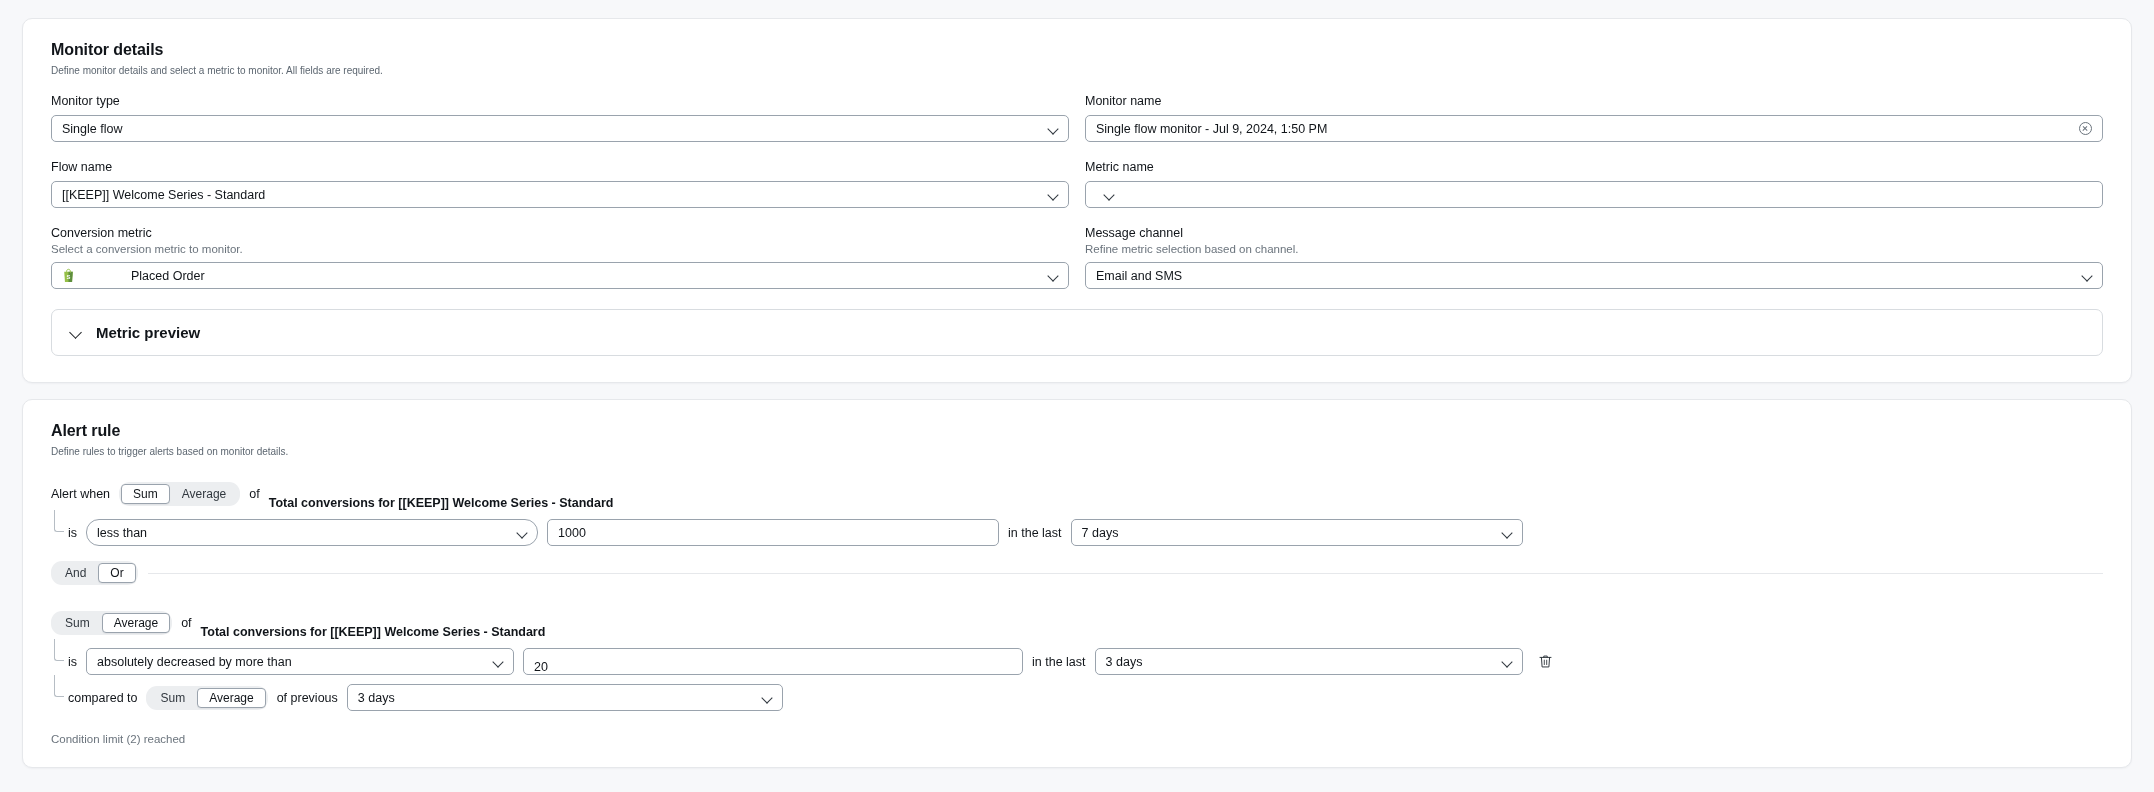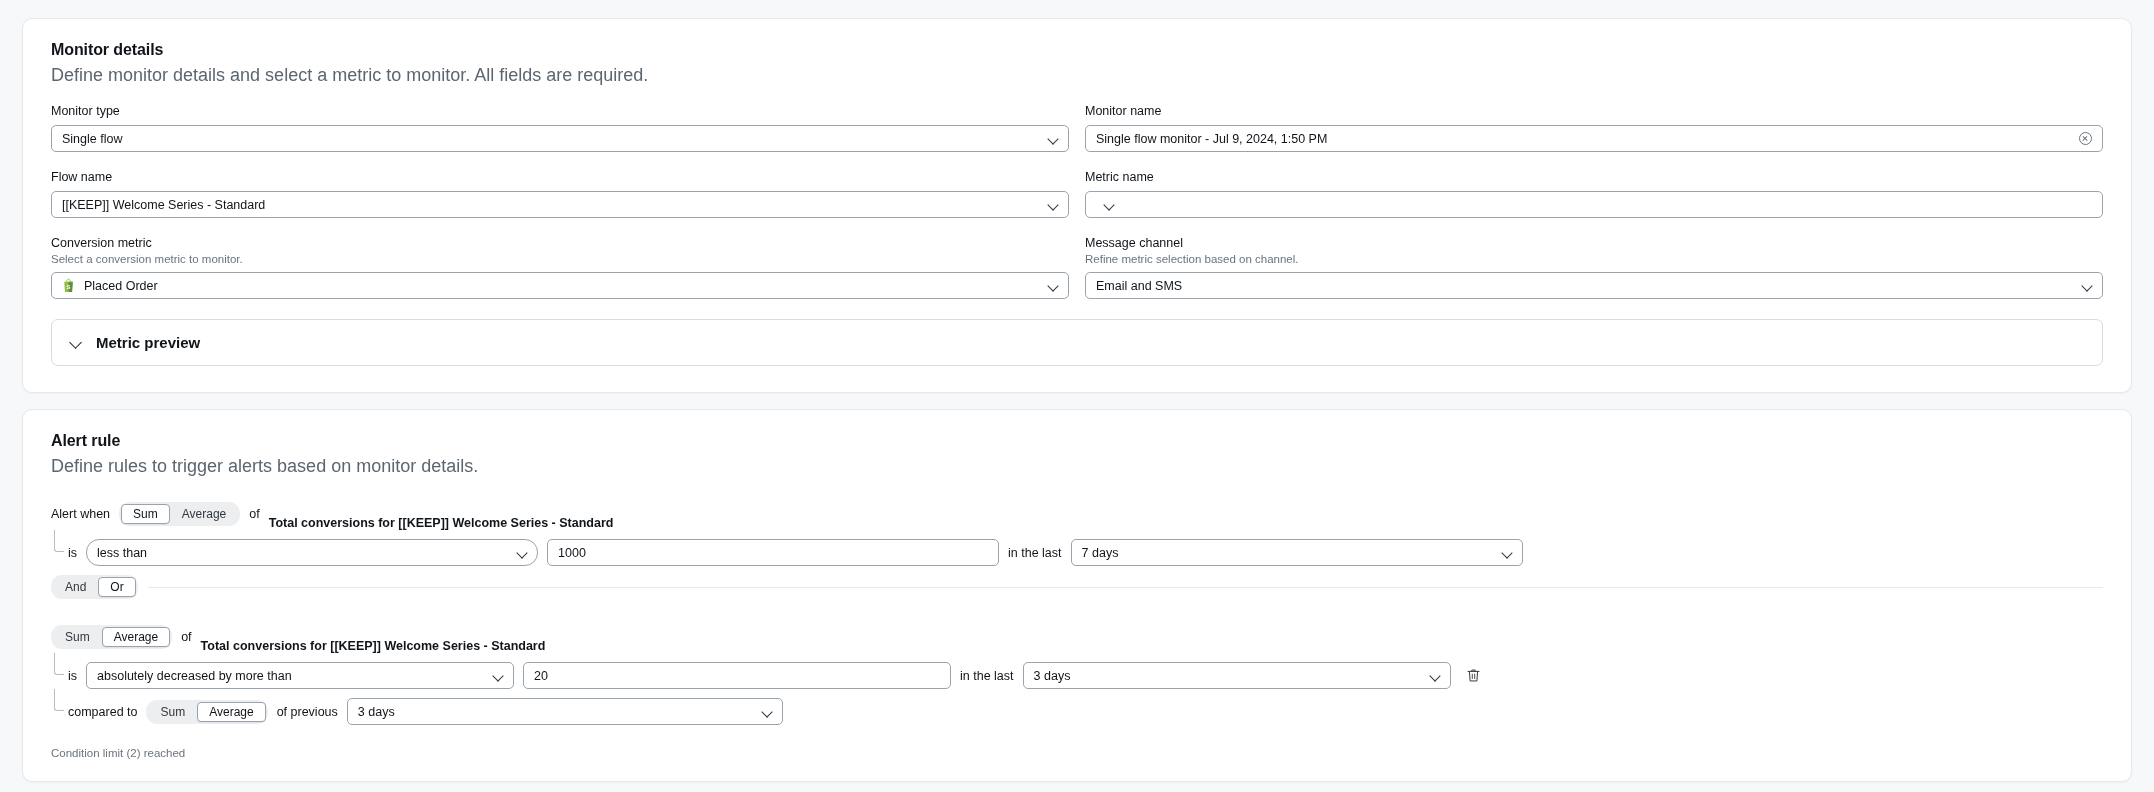--- a/index.html
+++ b/index.html
@@ -29,21 +29,21 @@
   .card.alert   { margin-top: 16px; padding: 22px 28px 22px 28px; }
 
   .section-title {
     font-size: 16px;
     font-weight: 700;
     letter-spacing: -0.1px;
     color: #11151a;
     margin: 0 0 6px 0;
   }
   .section-sub {
-    font-size: 18px;
+    font-size: 10px;
     color: #5c6670;
     margin: 0;
   }
 
   
   .row2 {
     display: flex;
     gap: 16px;
     margin-top: 18px;
   }
@@ -68,20 +68,21 @@
     border: 1px solid #9aa3ad;
     border-radius: 5px;
     background: #fff;
     display: flex;
     align-items: center;
     padding: 0 10px;
     font-size: 12.5px;
     color: #11151a;
     cursor: pointer;
     user-select: none;
+    gap: 47px;
   }
   .control .val {
     flex: 1 1 auto;
     white-space: nowrap;
     overflow: hidden;
     text-overflow: ellipsis;
   }
   .control.text { cursor: text; }
 
   .chev {
@@ -211,36 +212,36 @@
     border-left: 1px solid #b6bdc4;
     border-bottom: 1px solid #b6bdc4;
     border-bottom-left-radius: 3px;
   }
   .cond-row .control { height: 27px; }
 
   .ctl-operator  { width: 452px; border-radius: 13px; }
   .ctl-value     { width: 452px; }
   .ctl-window    { width: 452px; }
   .ctl-operator2 { width: 428px; }
-  .ctl-value2    { width: 428px; }
+  .ctl-value2    { width: 500px; align-items: flex-end; }
   .ctl-window2   { width: 428px; }
   .ctl-prev      { width: 436px; }
 
   .trash {
     flex: 0 0 auto;
     width: 17px; height: 17px;
     margin-left: 5px;
     cursor: pointer;
   }
 
   .andor-line {
     display: flex;
     align-items: center;
     gap: 10px;
-    margin-top: 9px;
+    margin-top: 15px;
   }
   .andor-rule {
     flex: 1 1 auto;
     height: 1px;
     background: #e6e8eb;
   }
 
   .group2 { margin-top: 21px; }
   .group2 .alert-when-line { margin-top: 0; }
 

